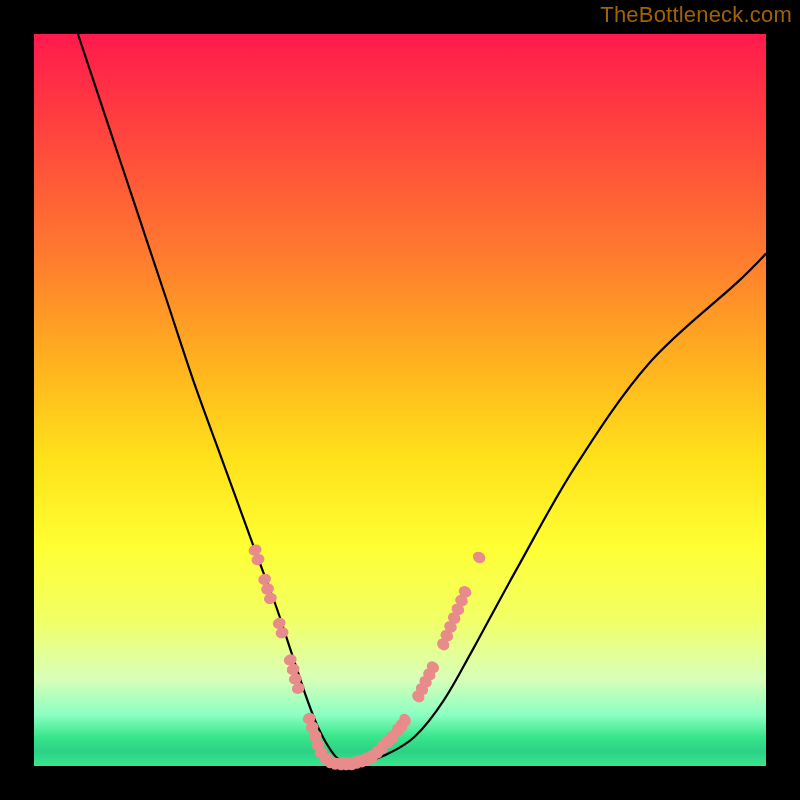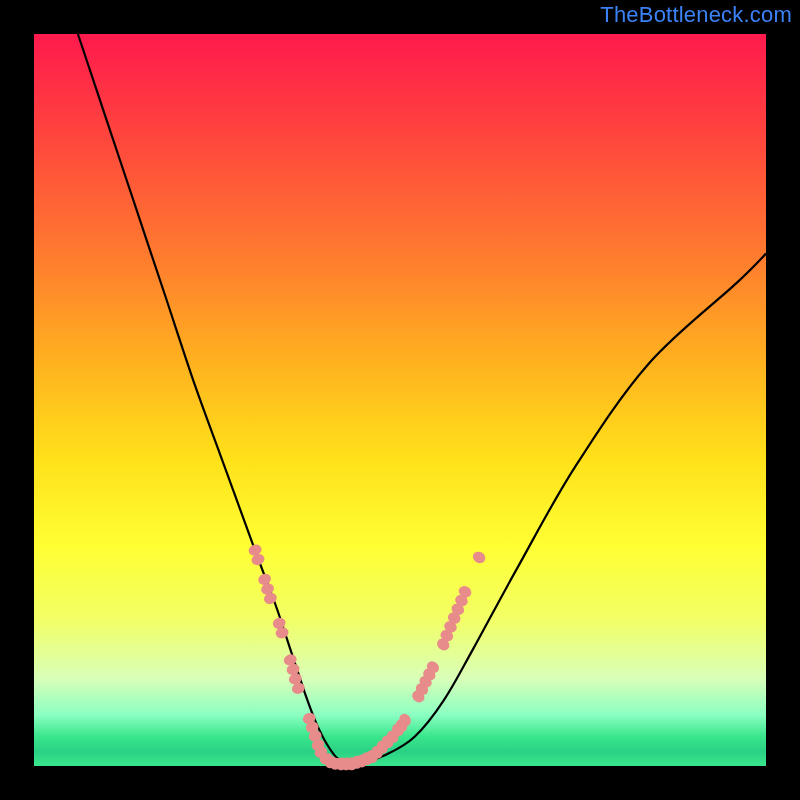--- a/index.html
+++ b/index.html
@@ -38,21 +38,21 @@
       #8bffc2 93%,
       #39e68c 96%,
       #2bd184 98%,
       #39e68c 100%
     );
   }
   .watermark {
     position: absolute;
     top: 2px;
     right: 8px;
-    color: #3b82f6;
+    color: #a16207;
     font-size: 22px;
     font-weight: 500;
     letter-spacing: 0.2px;
     z-index: 5;
   }
   svg.curve {
     position: absolute;
     left: 0;
     top: 0;
     width: 732px;

